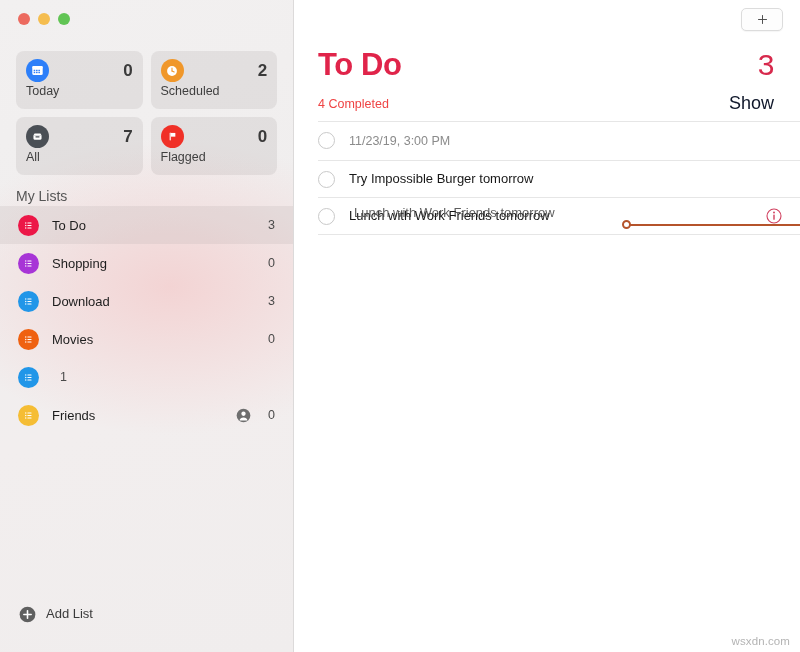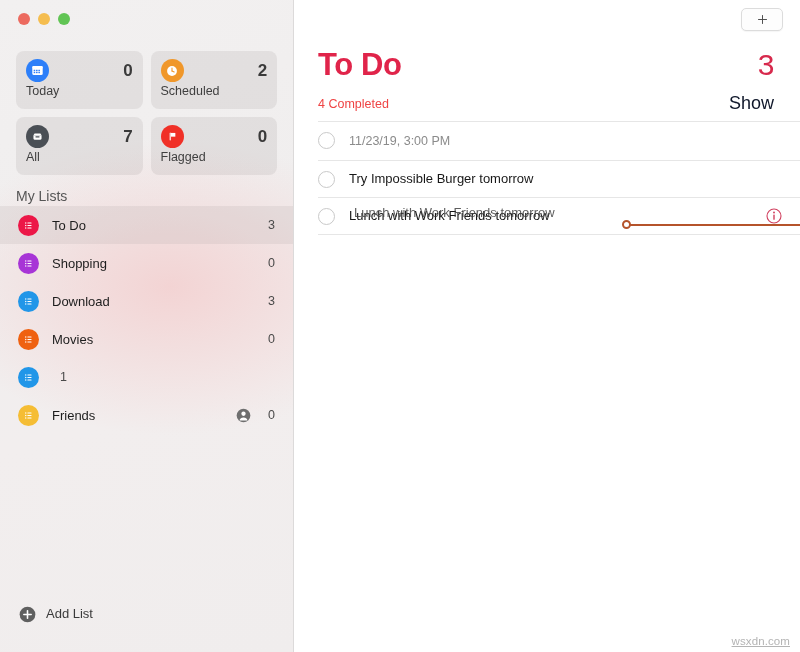--- a/index.html
+++ b/index.html
@@ -348,21 +348,20 @@
   }
 
   .watermark {
     position: absolute;
     right: 10px;
     bottom: 5px;
     font-size: 11.5px;
     color: #b4b4b4;
     letter-spacing: 0.1px;
     font-family: "Liberation Sans", sans-serif;
-    text-decoration: underline;
   }
 </style>
 </head>
 <body>
 
 <div class="window">
 
   <div class="sidebar">
 
     <div class="titlebar">

